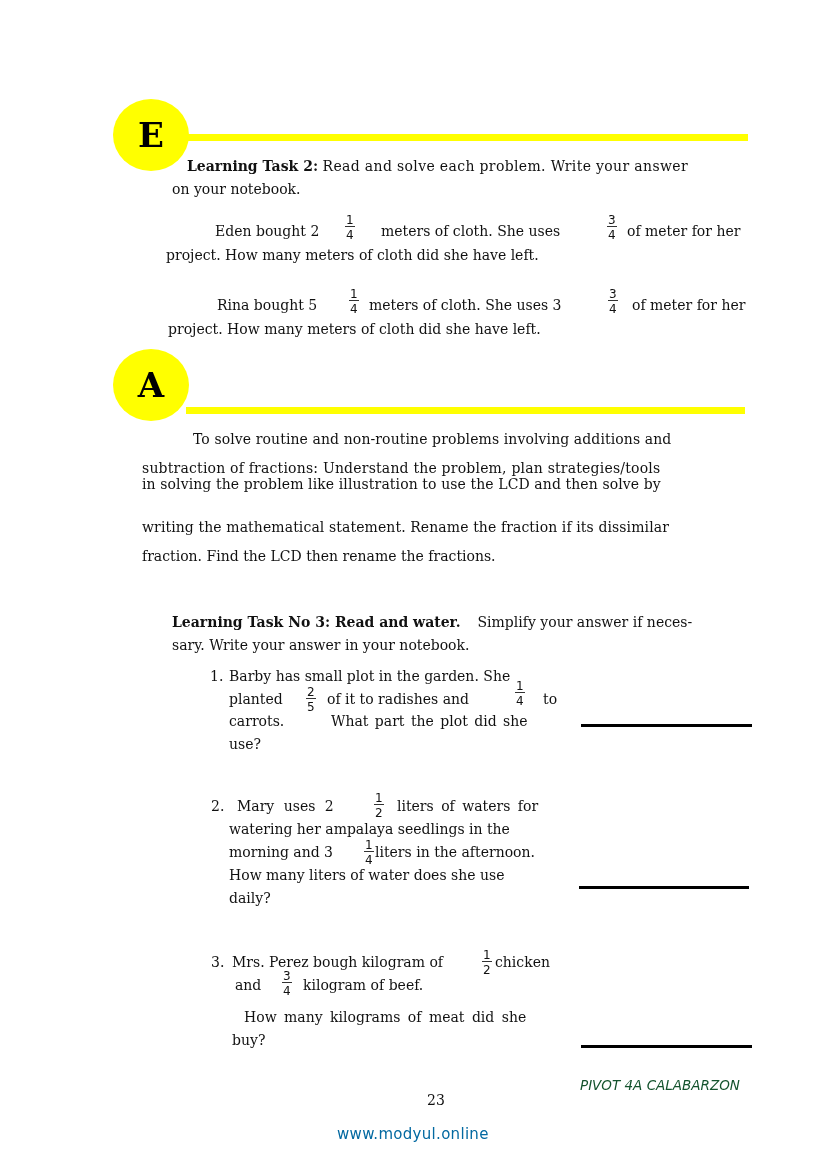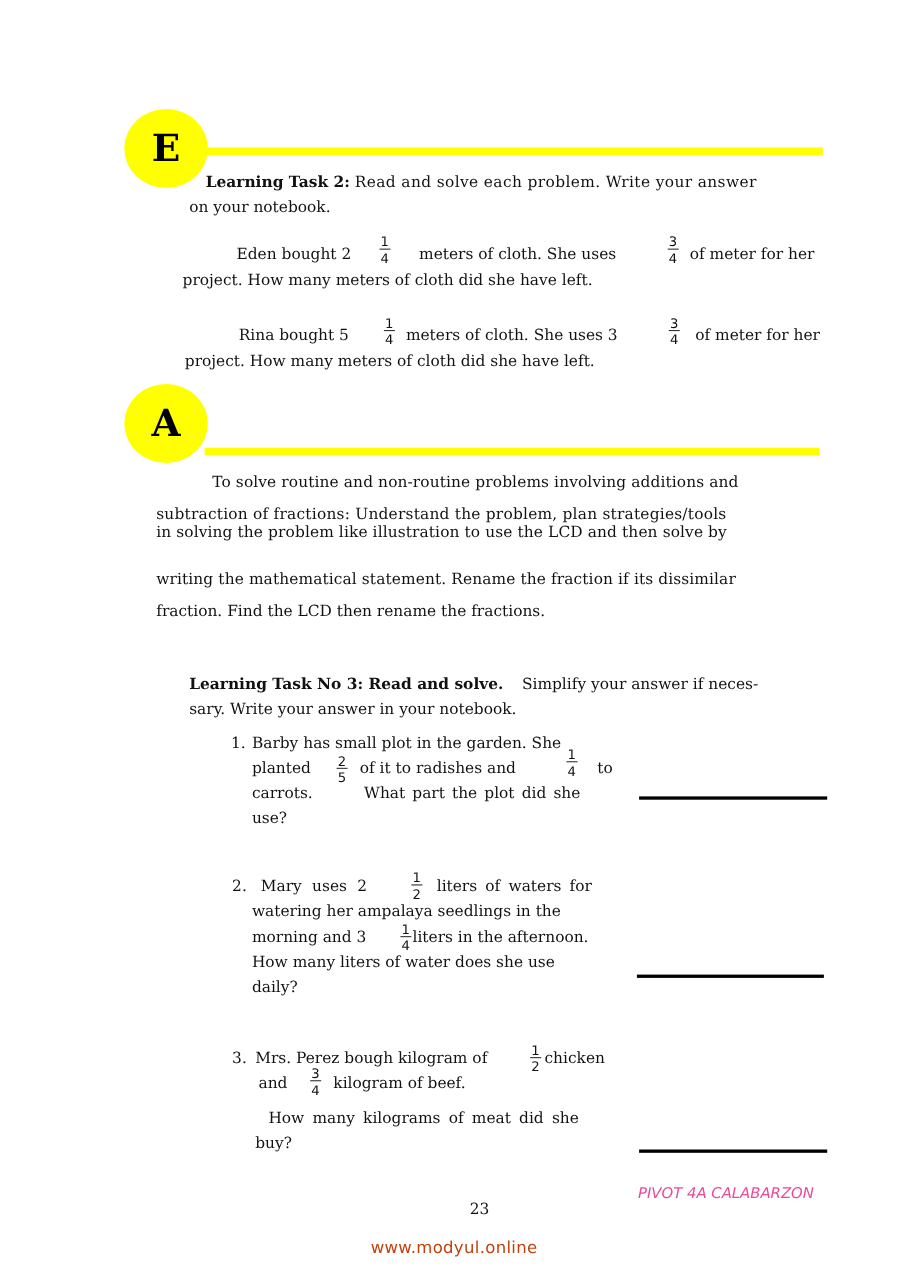--- a/index.html
+++ b/index.html
@@ -10,23 +10,23 @@
            font-family: "DejaVu Serif", serif; font-weight: bold; font-size: 34px; color: #000; }
   .bar { position: absolute; height: 7px; background: #ffff00; }
   .txt { position: absolute; font-size: 14px; line-height: 23px; white-space: nowrap; }
   .bold { font-weight: bold; }
   .frac { position: absolute; font-family: "DejaVu Sans", sans-serif; font-size: 12px;
           display: inline-flex; flex-direction: column; align-items: center; line-height: 12px; }
   .frac .num { border-bottom: 1px solid #333; padding: 0 1px; }
   .frac .den { padding-top: 2px; }
   .ansline { position: absolute; height: 3px; background: #000; }
   .footer-brand { position: absolute; font-family: "DejaVu Sans", sans-serif; font-style: italic;
-                  font-size: 13.5px; color: #ec4899; }
+                  font-size: 13.5px; color: #14532d; }
   .pagenum { position: absolute; font-size: 14px; text-align: center; }
-  .watermark { position: absolute; font-family: "DejaVu Sans", sans-serif; font-size: 15px; color: #c2410c; letter-spacing: 0.3px; }
+  .watermark { position: absolute; font-family: "DejaVu Sans", sans-serif; font-size: 15px; color: #0369a1; letter-spacing: 0.3px; }
 </style>
 </head>
 <body>
 
 <div class="badge" style="left:113px;top:99px;">
   <span>E</span>
 </div>
 <div class="bar" style="left:186px;top:134px;width:562px;"></div>
 
 <div class="txt" style="left:187px;top:155px;">
@@ -68,21 +68,21 @@
 
 <div>
   <div class="txt" style="left:193px;top:428px;letter-spacing:0.1px;">To solve routine and non-routine problems involving additions and</div>
   <div class="txt" style="left:142px;top:457px;letter-spacing:0.2px;">subtraction of fractions:  Understand the problem, plan strategies/tools</div>
   <div class="txt" style="left:142px;top:473px;letter-spacing:0.1px;">in solving the problem like illustration to use the LCD and then solve by</div>
   <div class="txt" style="left:142px;top:516px;letter-spacing:0.1px;">writing the mathematical statement. Rename the fraction if its dissimilar</div>
   <div class="txt" style="left:142px;top:545px;">fraction. Find the LCD then rename the fractions.</div>
 </div>
 
 <div class="txt" style="left:172px;top:611px;">
-  <span class="bold">Learning Task No 3: Read and solve.</span>
+  <span class="bold">Learning Task No 3: Read and water.</span>
   <span style="display:inline-block;width:8px;"></span>
   <span>Simplify your answer if neces-</span>
 </div>
 <div class="txt" style="left:172px;top:634px;">sary. Write your answer in your notebook.</div>
 
 <div>
   <div class="txt" style="left:210px;top:665px;">1.</div>
   <div class="txt" style="left:229px;top:665px;">Barby has small plot in the garden.  She</div>
   <div class="txt" style="left:229px;top:688px;">planted</div>
   <div class="frac" style="left:306px;top:686px;">

